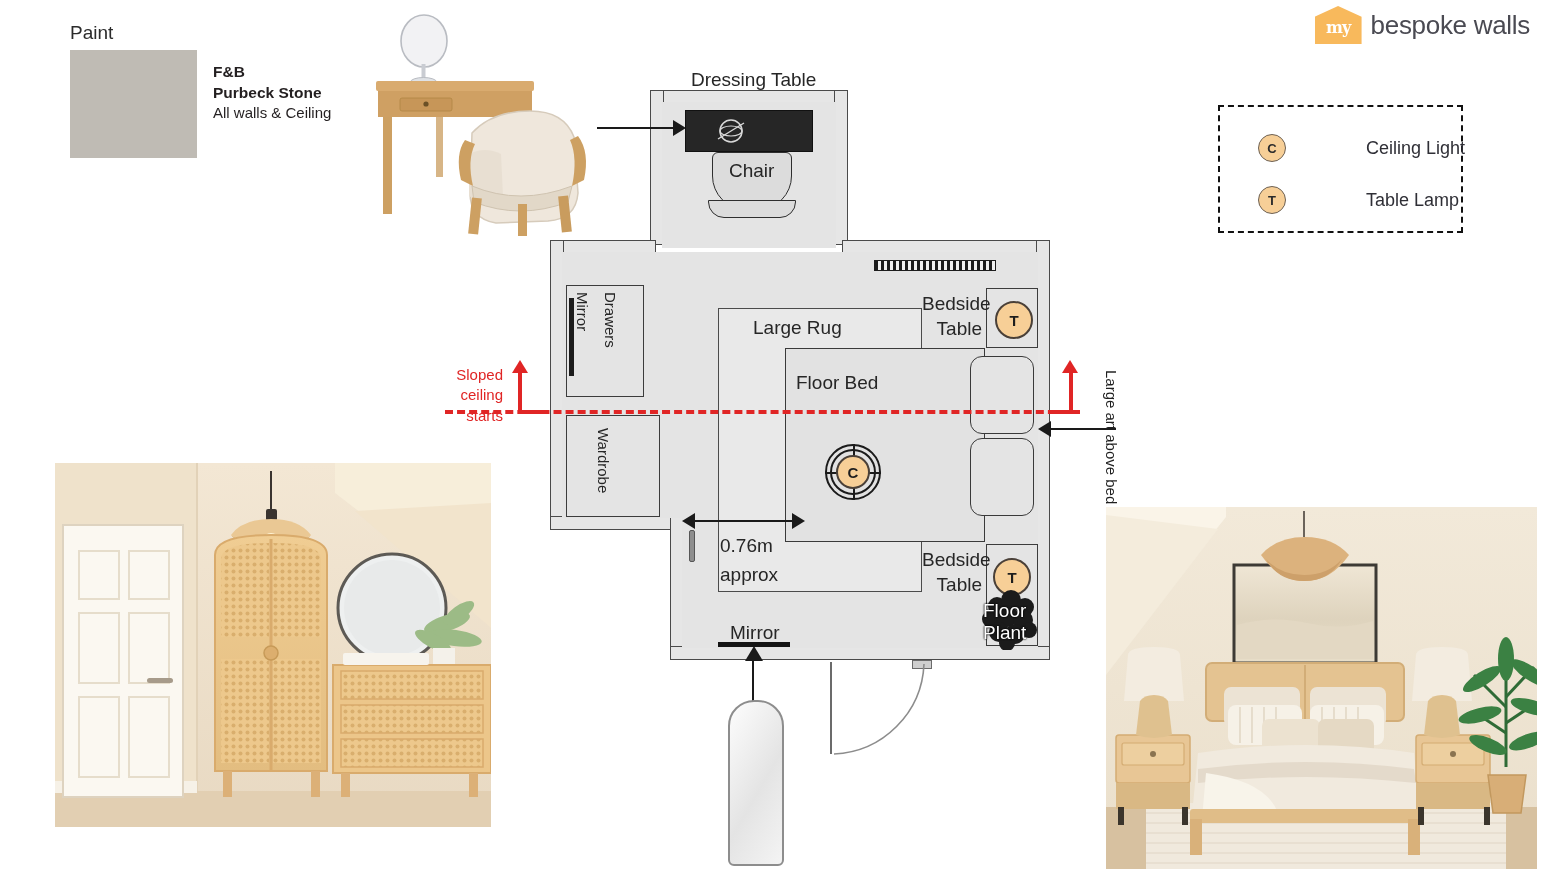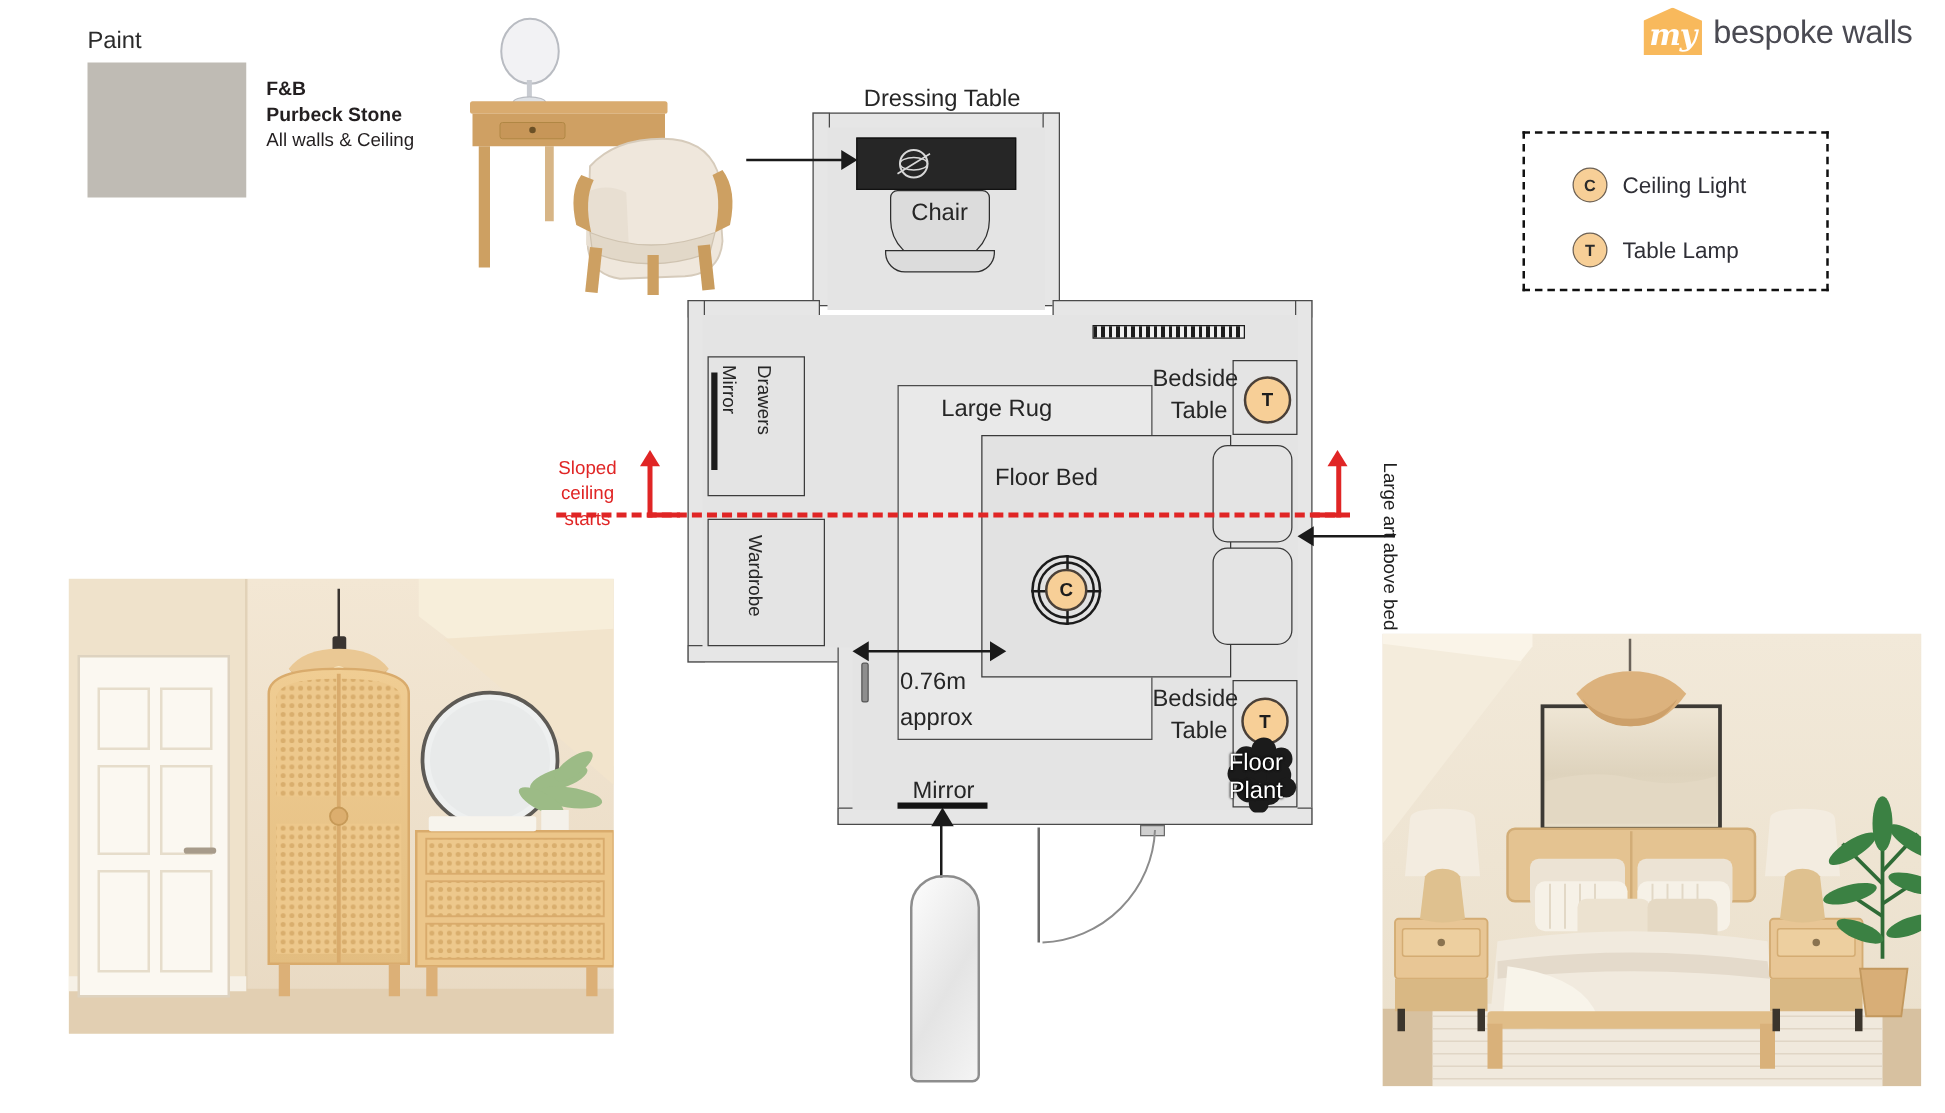--- a/index.html
+++ b/index.html
@@ -11,37 +11,37 @@
   #paint-title{left:70px;top:22px;font-size:19px;color:#2b2b2b;}
   #paint-swatch{left:70px;top:50px;width:127px;height:108px;background:#bfbbb4;}
   #paint-info{left:213px;top:62px;width:200px;line-height:1.33;font-size:15px;}
   #paint-info .b{font-weight:bold;font-size:15.5px;}
 
   
   #logo{right:26px;top:6px;display:flex;align-items:center;gap:9px;}
   #logo-mark{width:47px;height:38px;background:#f8b95c;position:relative;
              clip-path:polygon(0% 28%,50% 0%,100% 28%,100% 100%,0% 100%);
              display:flex;align-items:center;justify-content:center;}
-  #logo-mark span{font-family:"DejaVu Serif",serif;font-style:italic;color:#fff;
-                  font-size:24px;font-weight:bold;letter-spacing:-1px;
+  #logo-mark span{font-family:"DejaVu Serif",serif;color:#fff;
+                  font-size:16px;font-weight:bold;letter-spacing:-1px;
                   transform:translateY(2px);}
   #logo-text{font-size:26px;color:#4a4a52;letter-spacing:-0.3px;}
 
   
   #legend{left:1218px;top:105px;width:245px;height:128px;
           border:2.5px dashed #111;box-sizing:border-box;}
   .legend-row{position:absolute;display:flex;align-items:center;}
   .legend-row .badge{width:26px;height:26px;border-radius:50%;
         background:#f7cf97;border:1.6px solid #6d6154;display:flex;
         align-items:center;justify-content:center;font-size:13px;
         font-weight:bold;color:#2b2b2b;}
   .legend-row .lbl{font-size:18px;color:#2f2f36;}
   #legend-row-ceiling{left:38px;top:27px;}
   #legend-row-table{left:38px;top:79px;}
-  .legend-row .lbl{margin-left:40px;position:absolute;white-space:nowrap;}
+  .legend-row .lbl{margin-left:108px;position:absolute;white-space:nowrap;}
 
   
   #floorplan{left:540px;top:60px;width:530px;height:620px;}
   .wall{position:absolute;background:#e6e6e6;border:1.4px solid #4a4a4a;
         box-sizing:border-box;}
   .floor{position:absolute;background:#e4e4e4;border:1.4px solid #6a6a6a;
          box-sizing:border-box;}
   .furn{position:absolute;background:#e4e4e4;border:1.4px solid #3c3c3c;
         box-sizing:border-box;}
   .flabel{position:absolute;font-size:19px;color:#262626;white-space:nowrap;}
@@ -58,21 +58,21 @@
   #ceiling-light .ring1{position:absolute;inset:0;border:2.4px solid #1b1b1b;border-radius:50%;}
   #ceiling-light .ring2{position:absolute;inset:5px;border:2.4px solid #1b1b1b;border-radius:50%;}
   #ceiling-light .hl{position:absolute;left:0;right:0;top:50%;height:2.4px;background:#1b1b1b;}
   #ceiling-light .vl{position:absolute;top:0;bottom:0;left:50%;width:2.4px;background:#1b1b1b;}
   #ceiling-light .badge-circ{left:11px;top:11px;width:30px;height:30px;}
 
   
   #slope-line{position:absolute;left:-95px;width:635px;top:350px;height:0;
       border-top:4px dashed #e02525;}
   #slope-label{position:absolute;left:-103px;top:305px;width:66px;
-      font-size:15px;color:#e02525;line-height:1.35;text-align:center;}
+      font-size:15px;color:#e02525;line-height:1.35;text-align:right;}
   .red-arrow{position:absolute;}
   .red-arrow .stem{position:absolute;background:#e02525;}
   .red-arrow .head{position:absolute;width:0;height:0;
       border-left:8px solid transparent;border-right:8px solid transparent;
       border-bottom:13px solid #e02525;}
 
   .blk-arrow-h{position:absolute;height:2.2px;background:#1a1a1a;}
   .arrow-head-r{position:absolute;width:0;height:0;border-top:8px solid transparent;
       border-bottom:8px solid transparent;border-left:13px solid #1a1a1a;}
   .arrow-head-l{position:absolute;width:0;height:0;border-top:8px solid transparent;

